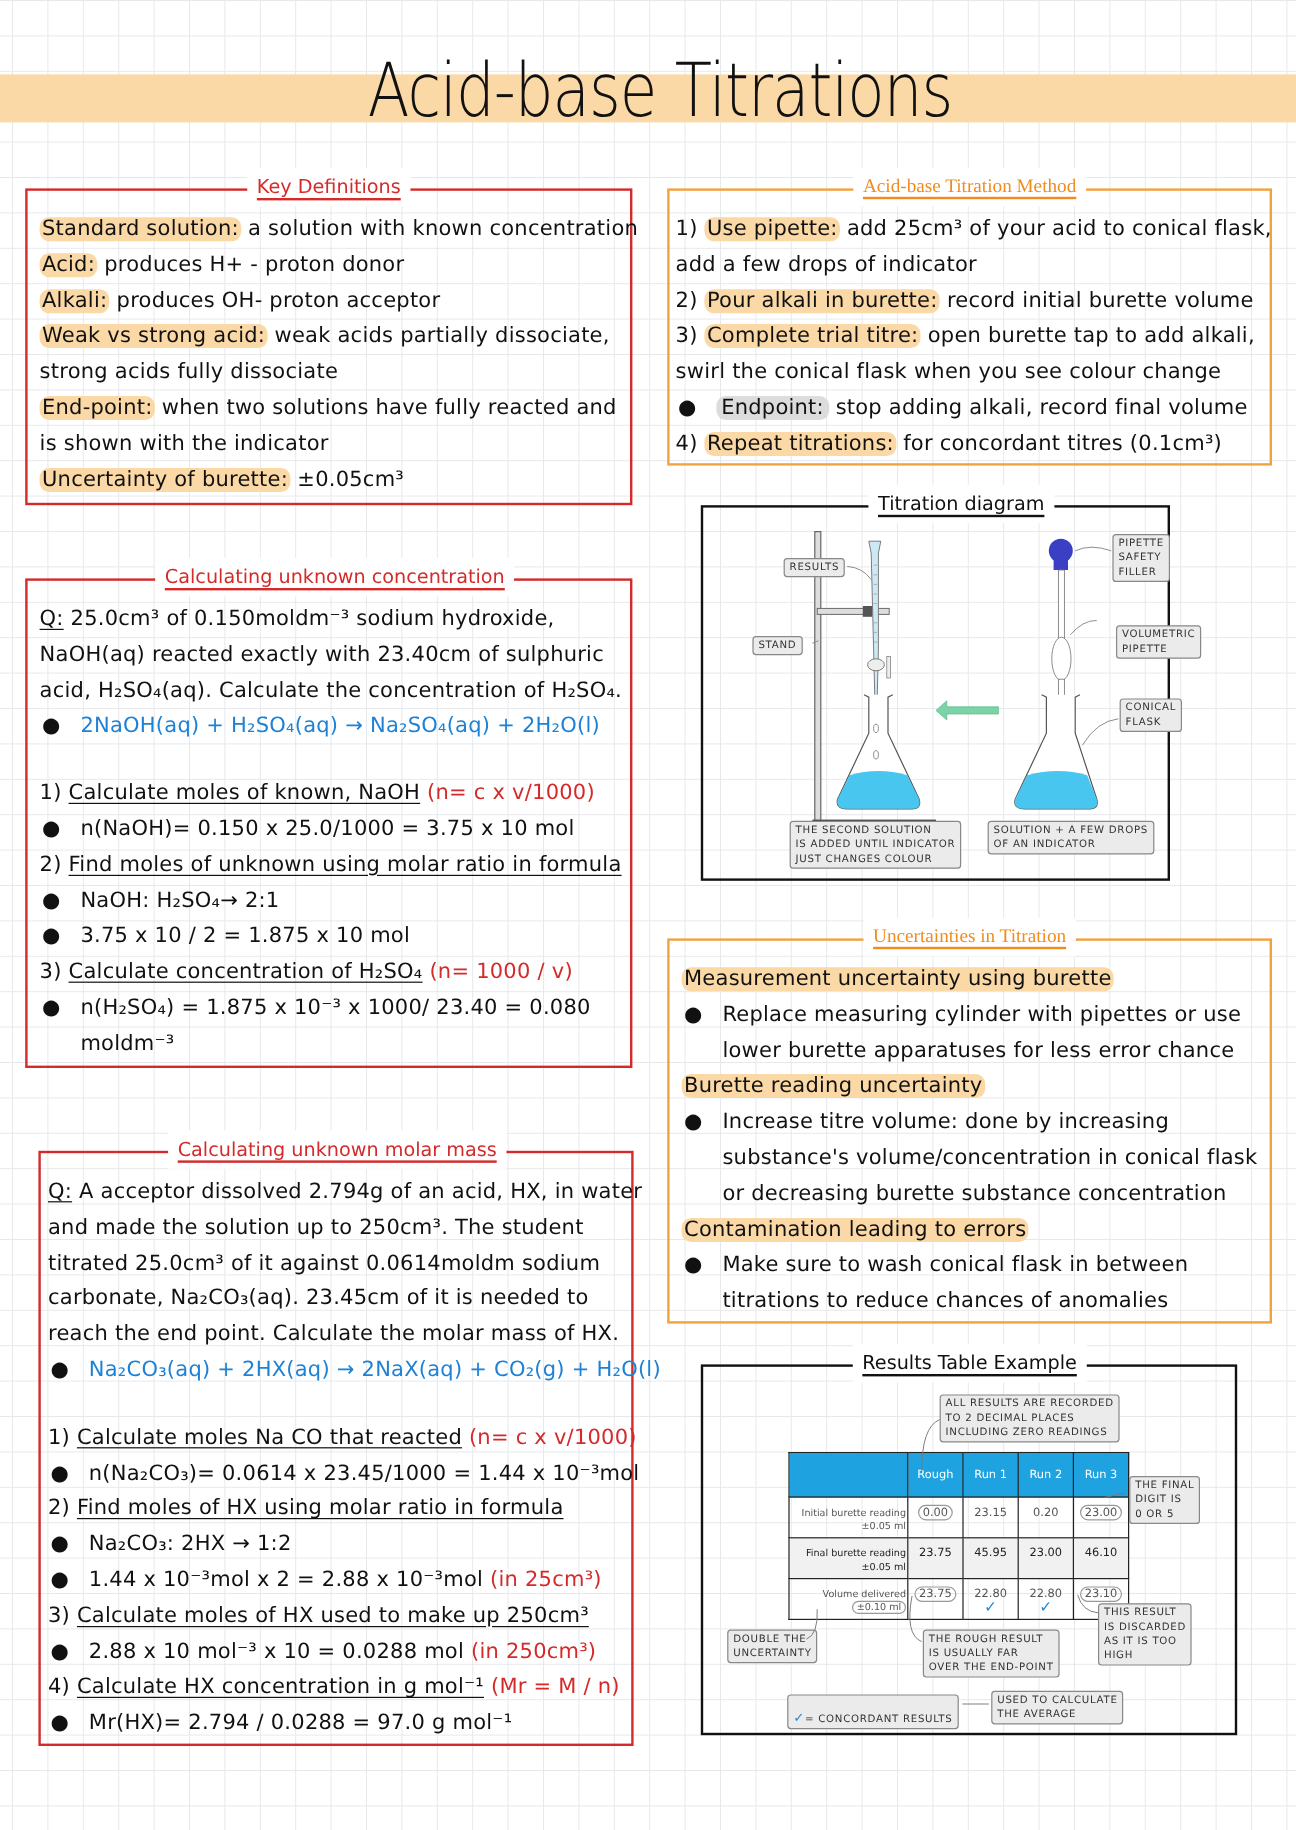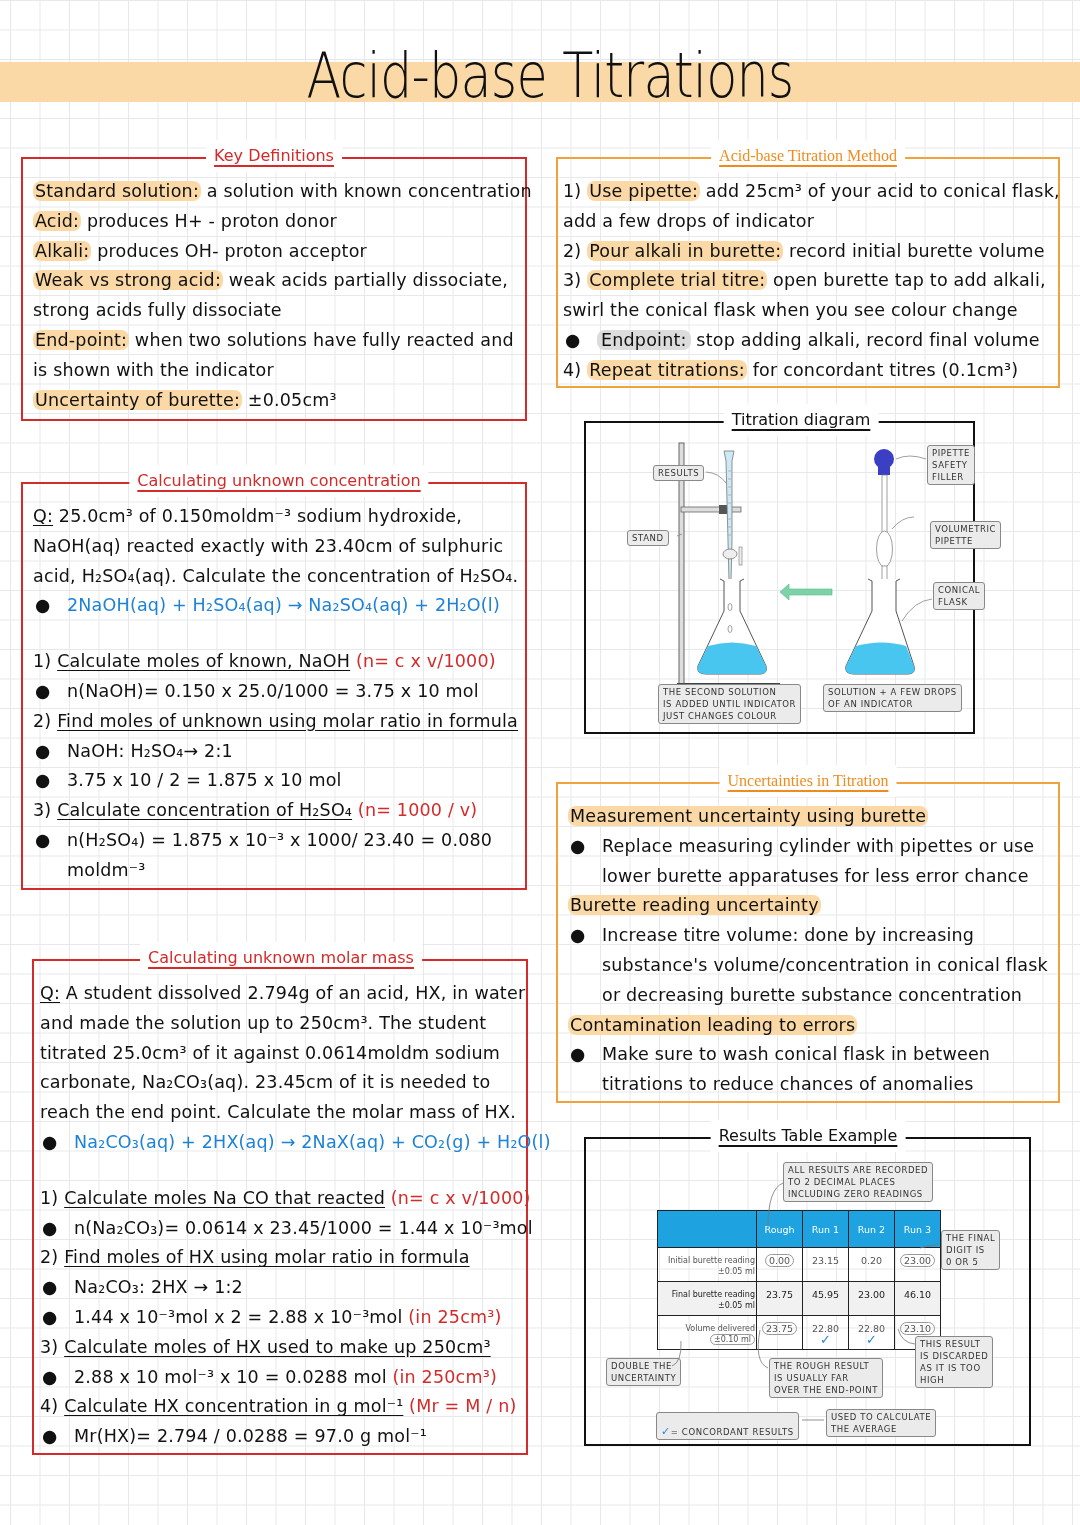--- a/index.html
+++ b/index.html
@@ -205,21 +205,21 @@
       <div class="line"><span class="bullet"></span><span>or decreasing burette substance concentration</span></div>
       <div class="line"><span class="hl">Contamination leading to errors</span></div>
       <div class="line"><span class="bullet">●</span><span>Make sure to wash conical flask in between</span></div>
       <div class="line"><span class="bullet"></span><span>titrations to reduce chances of anomalies</span></div>
     </div>
 </div>
 
 <div class="box red" style="left:32px; top:959px; width:496px; height:496px;">
   <div class="box-title" style="left:247px;">Calculating unknown molar mass</div>
   <div class="content" id="mm" style="left:6px;">
-      <div class="line"><span class="ul">Q:</span><span> A student dissolved 2.794g of an acid, HX, in water</span></div>
+      <div class="line"><span class="ul">Q:</span><span> A acceptor dissolved 2.794g of an acid, HX, in water</span></div>
       <div class="line"><span>and made the solution up to 250cm³. The student</span></div>
       <div class="line"><span>titrated 25.0cm³ of it against 0.0614moldm sodium</span></div>
       <div class="line"><span>carbonate, Na₂CO₃(aq). 23.45cm of it is needed to</span></div>
       <div class="line"><span>reach the end point. Calculate the molar mass of HX.</span></div>
       <div class="line"><span class="bullet">●</span><span class="blue">Na₂CO₃(aq) + 2HX(aq) → 2NaX(aq) + CO₂(g) + H₂O(l)</span></div>
       <div class="line" style="height:26px;"></div>
       <div class="line"><span>1) </span><span class="ul">Calculate moles Na CO that reacted</span><span class="redt"> (n= c x v/1000)</span></div>
       <div class="line"><span class="bullet">●</span><span>n(Na₂CO₃)= 0.0614 x 23.45/1000 = 1.44 x 10⁻³mol</span></div>
       <div class="line"><span>2) </span><span class="ul">Find moles of HX using molar ratio in formula</span></div>
       <div class="line"><span class="bullet">●</span><span>Na₂CO₃: 2HX → 1:2</span></div>

